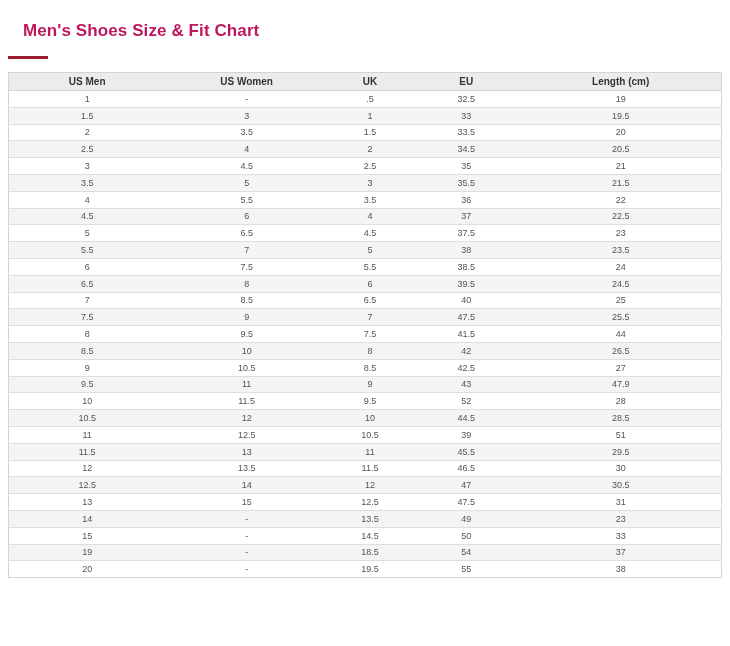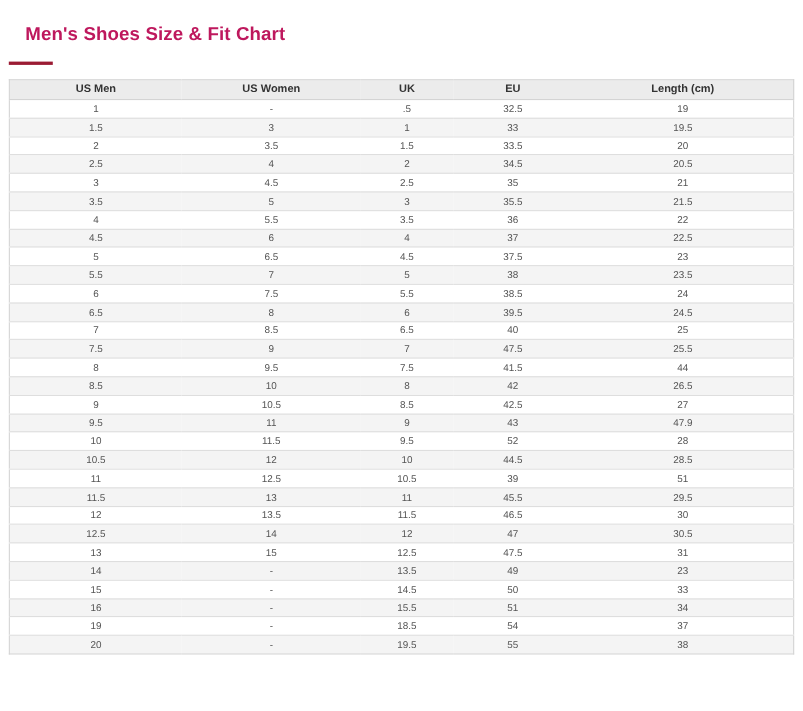--- a/index.html
+++ b/index.html
@@ -278,27 +278,20 @@
           <td>23</td>
         </tr>
         <tr>
           <td>15</td>
           <td>-</td>
           <td>14.5</td>
           <td>50</td>
           <td>33</td>
         </tr>
         <tr>
-          <td>16</td>
-          <td>-</td>
-          <td>15.5</td>
-          <td>51</td>
-          <td>34</td>
-        </tr>
-        <tr>
           <td>19</td>
           <td>-</td>
           <td>18.5</td>
           <td>54</td>
           <td>37</td>
         </tr>
         <tr>
           <td>20</td>
           <td>-</td>
           <td>19.5</td>

